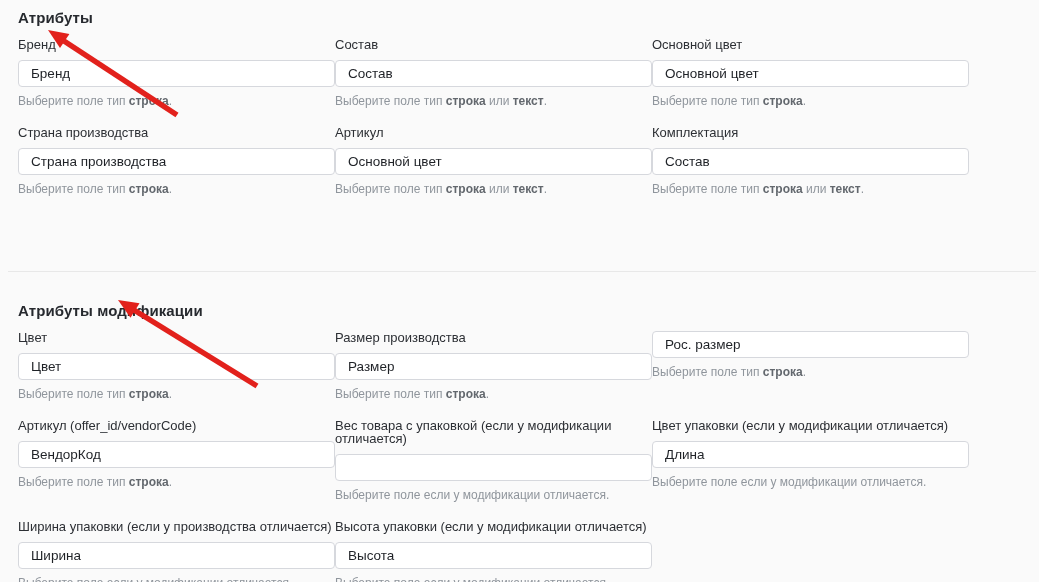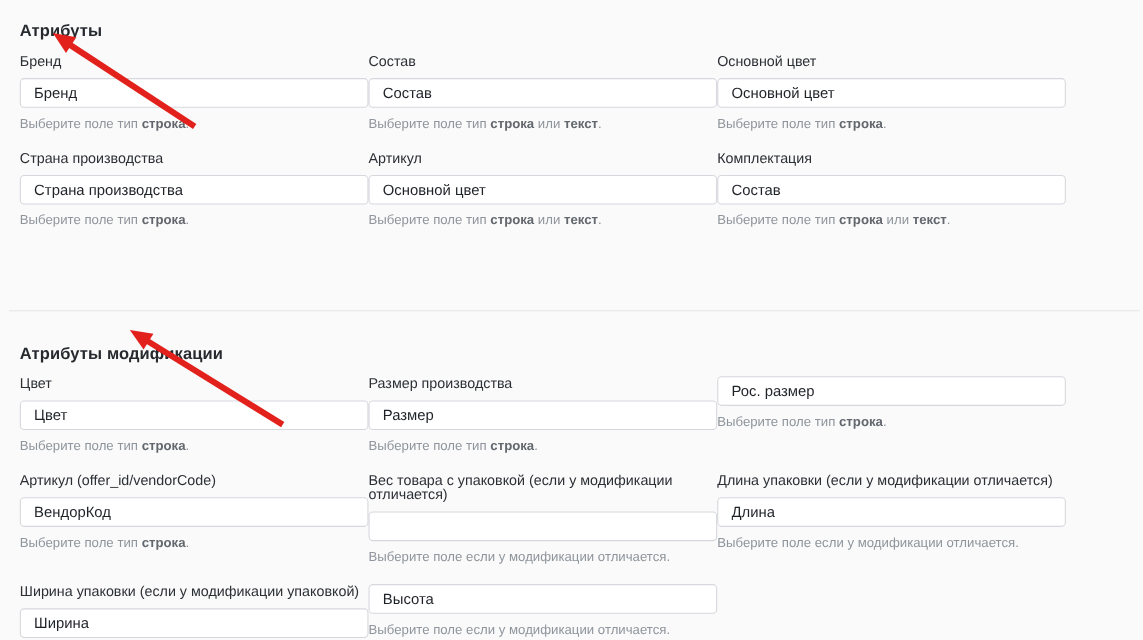--- a/index.html
+++ b/index.html
@@ -6,21 +6,21 @@
   html, body {
     width: 1039px; height: 582px;
     background: #fafafa;
     font-family: "Liberation Sans", sans-serif;
     overflow: hidden;
     position: relative;
   }
   .page {
     position: relative;
     width: 1039px; height: 582px;
-    padding: 20px 32px 0 18px;
+    padding: 9px 32px 0 18px;
   }
   .section-title {
     font-size: 15px;
     font-weight: bold;
     color: #26292e;
     line-height: 17px;
     margin-bottom: 12px;
     letter-spacing: 0.1px;
   }
   .fields-grid {
@@ -144,32 +144,33 @@
     <div class="field-hint">Выберите поле тип <b>строка</b>.</div>
   </div>
 
   <div class="field">
     <label class="field-label">Вес товара с упаковкой (если у модификации отличается)</label>
     <input class="field-input" type="text" style="">
     <div class="field-hint">Выберите поле если у модификации отличается.</div>
   </div>
 
   <div class="field">
-    <label class="field-label">Длина упаковки (если у модификации отличается)</label>
+    <label class="field-label">Цвет упаковки (если у модификации отличается)</label>
     <input class="field-input" type="text" value="Длина" style="">
     <div class="field-hint">Выберите поле если у модификации отличается.</div>
   </div>
 
   <div class="field">
-    <label class="field-label">Ширина упаковки (если у модификации упаковкой)</label>
+    <label class="field-label">Ширина упаковки (если у производства отличается)</label>
     <input class="field-input" type="text" value="Ширина" style="">
     <div class="field-hint">Выберите поле если у модификации отличается.</div>
   </div>
 
   <div class="field">
+    <label class="field-label">Высота упаковки (если у модификации отличается)</label>
     <input class="field-input" type="text" value="Высота" style="">
     <div class="field-hint">Выберите поле если у модификации отличается.</div>
   </div>
 </div>
   </section>
 
   <svg class="arrows-overlay" viewBox="0 0 1039 582" xmlns="http://www.w3.org/2000/svg">
     <g>
       <line x1="177" y1="115" x2="64" y2="41"></line>
       <polygon points="48,30 69.4,33.9 60,48.1"></polygon>

